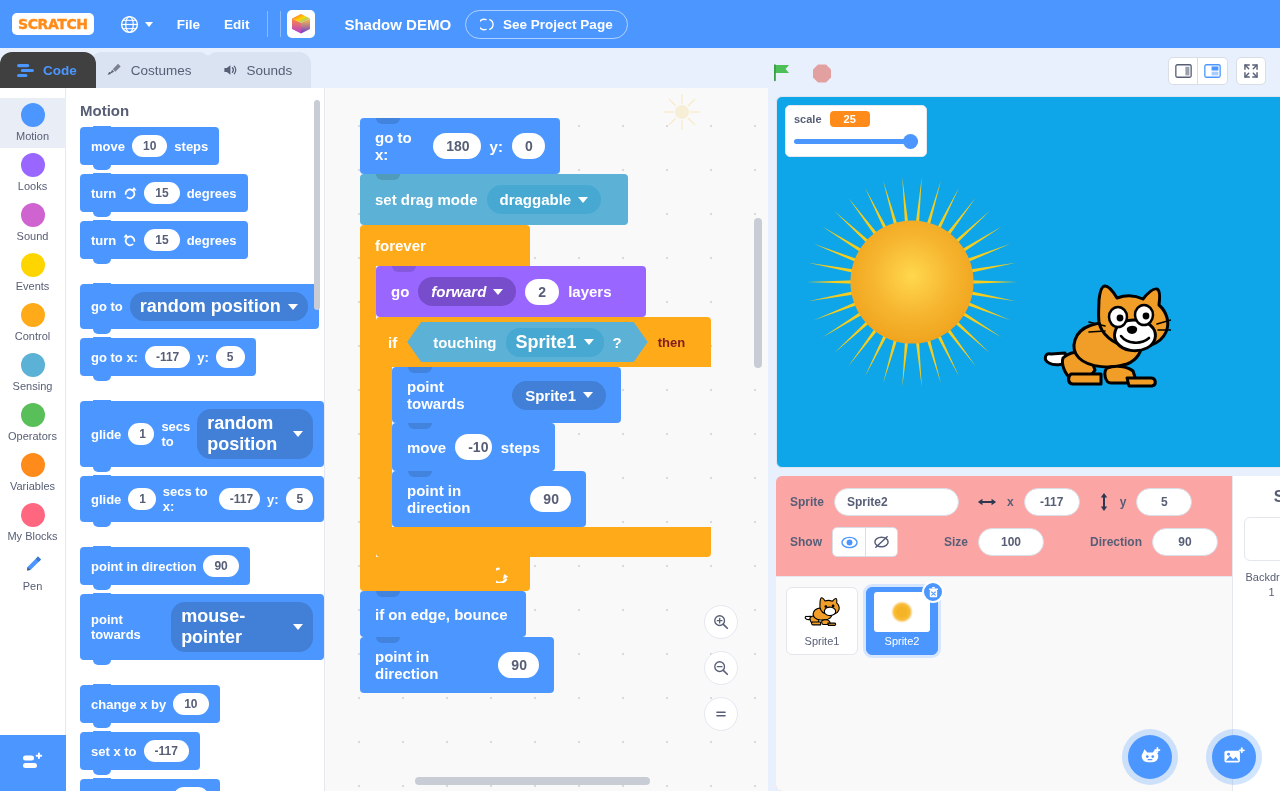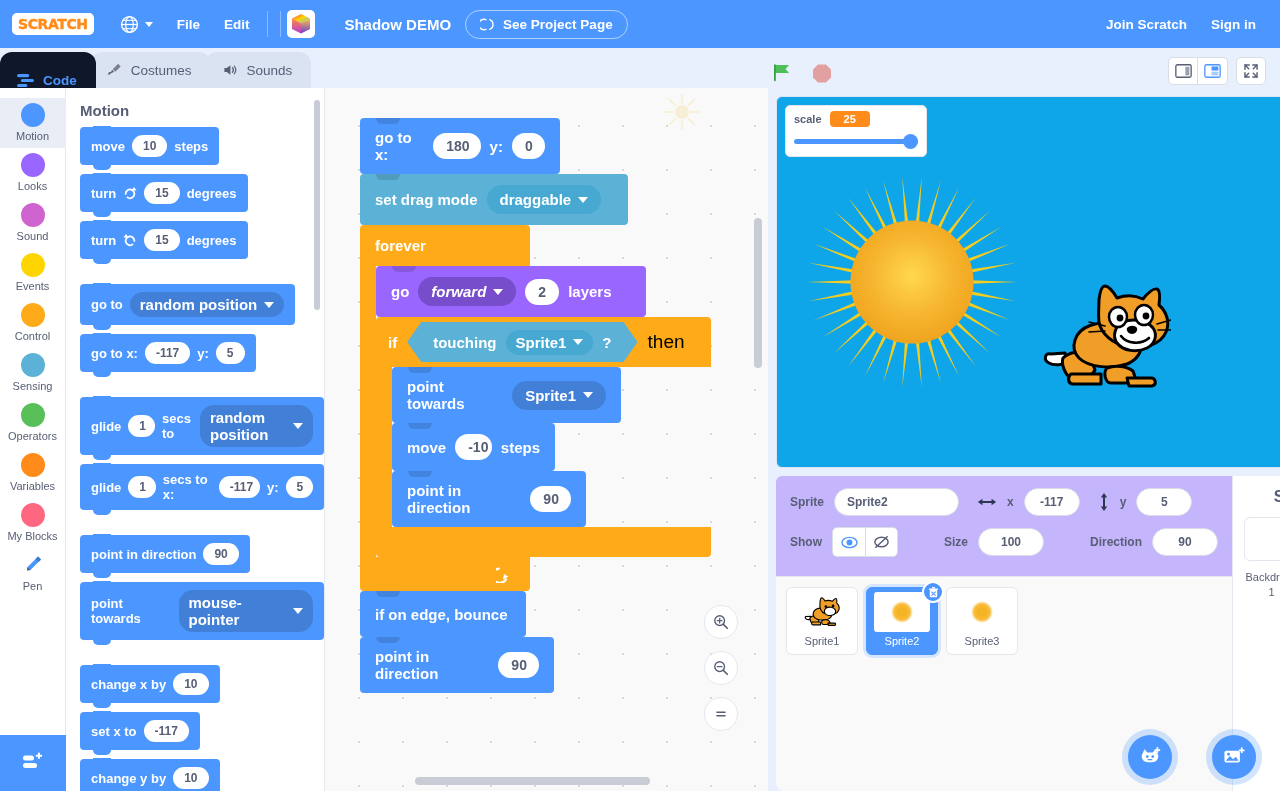--- a/index.html
+++ b/index.html
@@ -40,21 +40,21 @@
   }
   .mb-right { margin-left: auto; display:flex; align-items:center; }
 
   
   .tabbar { height: 40px; background: #e8f0fe; display: flex; align-items: flex-end; padding-left: 0; position: relative; }
   .tab {
     height: 36px; padding: 0 19px 0 16px; display: flex; align-items: center; gap: 8px;
     border-radius: 12px 12px 0 0; font-size: 13.5px; color: #575e75; cursor: pointer;
     background: #d9e3f2; margin-right: -6px; font-weight: normal;
   }
-  .tab.active { background: #0f172a; color: #4c97ff; font-weight: bold; z-index: 3; align-items: flex-end; }
+  .tab.active { background: #404040; color: #4c97ff; font-weight: bold; z-index: 3; }
   .stage-ctrls {
     position: absolute; left: 770px; bottom: 2px; display: flex; align-items: center; gap: 14px;
   }
   .layout-btns { position:absolute; right: 14px; bottom: 3px; display:flex; gap:0; align-items:center; }
   .lbtn {
     width: 30px; height: 28px; background:#fff; border:1px solid #d9dde5;
     display:flex;align-items:center;justify-content:center; cursor:pointer;
   }
   .lbtn:first-child { border-radius: 5px 0 0 5px; }
   .lbtn:nth-child(2) { border-radius: 0 5px 5px 0; border-left:none; }
@@ -98,21 +98,21 @@
   }
   .motion { background:#4c97ff; }
   .looks { background:#9966ff; }
   .sensing { background:#5cb1d6; }
   .oval {
     background:#fff; color:#575e75; border-radius: 14px; padding: 3px 11px;
     font-size: 12px; font-weight: bold; min-width: 16px; text-align:center;
     display:inline-block; line-height: 16px;
   }
   .drop {
-    border-radius: 14px; padding: 4px 10px; font-size: 15px; font-weight:bold;
+    border-radius: 14px; padding: 4px 10px; font-size: 18px; font-weight:bold;
     display:inline-flex; align-items:center; gap:7px; color:#fff;
   }
   .drop.motion-d { background:#4280d7; }
   .drop.looks-d { background:#774dcb;font-style:italic; }
   .drop.sensing-d { background:#47a8d1; }
   .dcaret { width:0;height:0;border-left:5px solid transparent;border-right:5px solid transparent;border-top:6px solid #fff; }
 
   
   .workspace {
     flex: 1; background: #f9f9f9; position: relative; overflow: hidden;
@@ -170,21 +170,21 @@
   }
   .mon-row { display:flex; align-items:center; gap:8px; }
   .mon-label { font-size:11px; font-weight:bold; color:#575e75; }
   .mon-val { background:#ff8c1a; color:#fff; font-size:11px; font-weight:bold;
              border-radius:4px; padding:2px 14px; }
   .slider { margin-top: 7px; height: 14px; position:relative; }
   .slider-track { position:absolute; top:5px; left:0; width:100%; height:5px; background:#4c97ff; border-radius:3px; }
   .slider-knob { position:absolute; top:0; right:0; width:15px;height:15px;border-radius:50%;background:#4c97ff; }
 
   .sprite-panel {
-    margin-top: 8px; background:#c4b5fd; border-radius:6px; flex:1; display:flex; position:relative;
+    margin-top: 8px; background:#fca5a5; border-radius:6px; flex:1; display:flex; position:relative;
   }
   .sp-left { flex:1; display:flex; flex-direction:column; }
   .sp-info { padding: 12px 14px 8px; }
   .sp-row { display:flex; align-items:center; gap:10px; margin-bottom: 11px; }
   .sp-lbl { font-size: 12px; color:#575e75; font-weight:bold; }
   .sp-field {
     border:1px solid #d9dde5; border-radius: 16px; font-size:12px; color:#575e75;
     font-weight:bold; padding: 6px 12px; background:#fff;
   }
   .sp-name { width: 125px; }
@@ -269,24 +269,20 @@
     </svg>
   </div>
   <span style="font-size:15px;margin-left:20px;">Shadow DEMO</span>
   <div class="see-proj">
     <svg width="15" height="15" viewBox="0 0 20 20">
       <path d="M8 3.5a7 7 0 1 0 0 13" fill="none" stroke="#fff" stroke-width="1.8" stroke-linecap="round"></path>
       <path d="M13 16.5a7 7 0 0 0 0-13" fill="none" stroke="#fff" stroke-width="1.8" stroke-linecap="round"></path>
     </svg>
     <span>See Project Page</span>
   </div>
-  <div class="mb-right">
-    <div class="mb-item">Join Scratch</div>
-    <div class="mb-item">Sign in</div>
-  </div>
 </div>
 
 <div class="tabbar">
   <div class="tab active">
     <svg width="19" height="15" viewBox="0 0 20 16">
       <rect x="1" y="1" width="13" height="3.4" rx="1.7" fill="#4c97ff"></rect>
       <rect x="5" y="6.3" width="14" height="3.4" rx="1.7" fill="#4c97ff"></rect>
       <rect x="1" y="11.6" width="11" height="3.4" rx="1.7" fill="#4c97ff"></rect>
     </svg>
     <span>Code</span>
@@ -557,21 +553,21 @@
               <div style="background:#ffab19;border-radius:4px 4px 0 0;padding:5px 12px;display:flex;align-items:center;gap:10px;width:335px;">
                 <span style="color:#fff;font-size:15px;font-weight:bold">if</span>
                 <span class="hexblk">
                   <span>touching</span>
                   <span class="drop sensing-d">
                     <span>Sprite1</span>
                     <span class="dcaret"></span>
                   </span>
                   <span>?</span>
                 </span>
-                <span style="color:#000000;font-size:19px;font-weight:normal">then</span>
+                <span style="color:#7f1d1d;font-size:13px;font-weight:bold">then</span>
               </div>
               <div style="display:flex">
                 <div class="c-arm"></div>
                 <div style="flex:1">
                   <div class="sblk motion" style="width:229px">
                     <div class="notch-t"></div>
                     <span>point towards</span>
                     <span class="drop motion-d">
                       <span>Sprite1</span>
                       <span class="dcaret"></span>
@@ -813,36 +809,20 @@
                   <stop offset="100%" stop-color="#f7b731" stop-opacity="0"></stop>
                 </radialGradient>
                   </defs>
                 <circle cx="20" cy="16" r="11" fill="url(#sg2)"></circle>
                 <circle cx="20" cy="16" r="6" fill="#f4b425"></circle>
               </svg>
             </div>
             <span class="sp-tile-name">Sprite2</span>
           </div>
 
-          <div class="sp-tile">
-            <div class="sp-thumb">
-              <svg width="40" height="32" viewBox="0 0 40 32">
-                <defs>
-                    <radialGradient id="sg3" cx="50%" cy="50%" r="50%">
-                  <stop offset="0%" stop-color="#ffd84d"></stop>
-                      <stop offset="70%" stop-color="#f7b731"></stop>
-                  <stop offset="100%" stop-color="#f7b731" stop-opacity="0"></stop>
-                </radialGradient>
-                  </defs>
-                <circle cx="20" cy="16" r="11" fill="url(#sg3)"></circle>
-                <circle cx="20" cy="16" r="6" fill="#f4b425"></circle>
-              </svg>
-            </div>
-            <span class="sp-tile-name">Sprite3</span>
-          </div>
 
           <div class="fab sprite-fab">
             <svg width="22" height="20" viewBox="0 0 24 22">
               <path d="M4 7 6 2.5 9 6h6l3-3.5L20 7c1.6 2 1.6 6-1 8-3 2.4-11 2.4-14 0-2.6-2-2.6-6-1-8z" fill="#fff"></path>
               <circle cx="9" cy="10.5" r="1.5" fill="#4c97ff"></circle>
                 <circle cx="15" cy="10.5" r="1.5" fill="#4c97ff"></circle>
               <path d="M10 14h4" stroke="#4c97ff" stroke-width="1.4" stroke-linecap="round"></path>
               <g fill="#fff">
                   <rect x="19.2" y="0" width="1.9" height="6.6" rx=".9"></rect>
                   <rect x="16.8" y="2.4" width="6.6" height="1.9" rx=".9"></rect>

